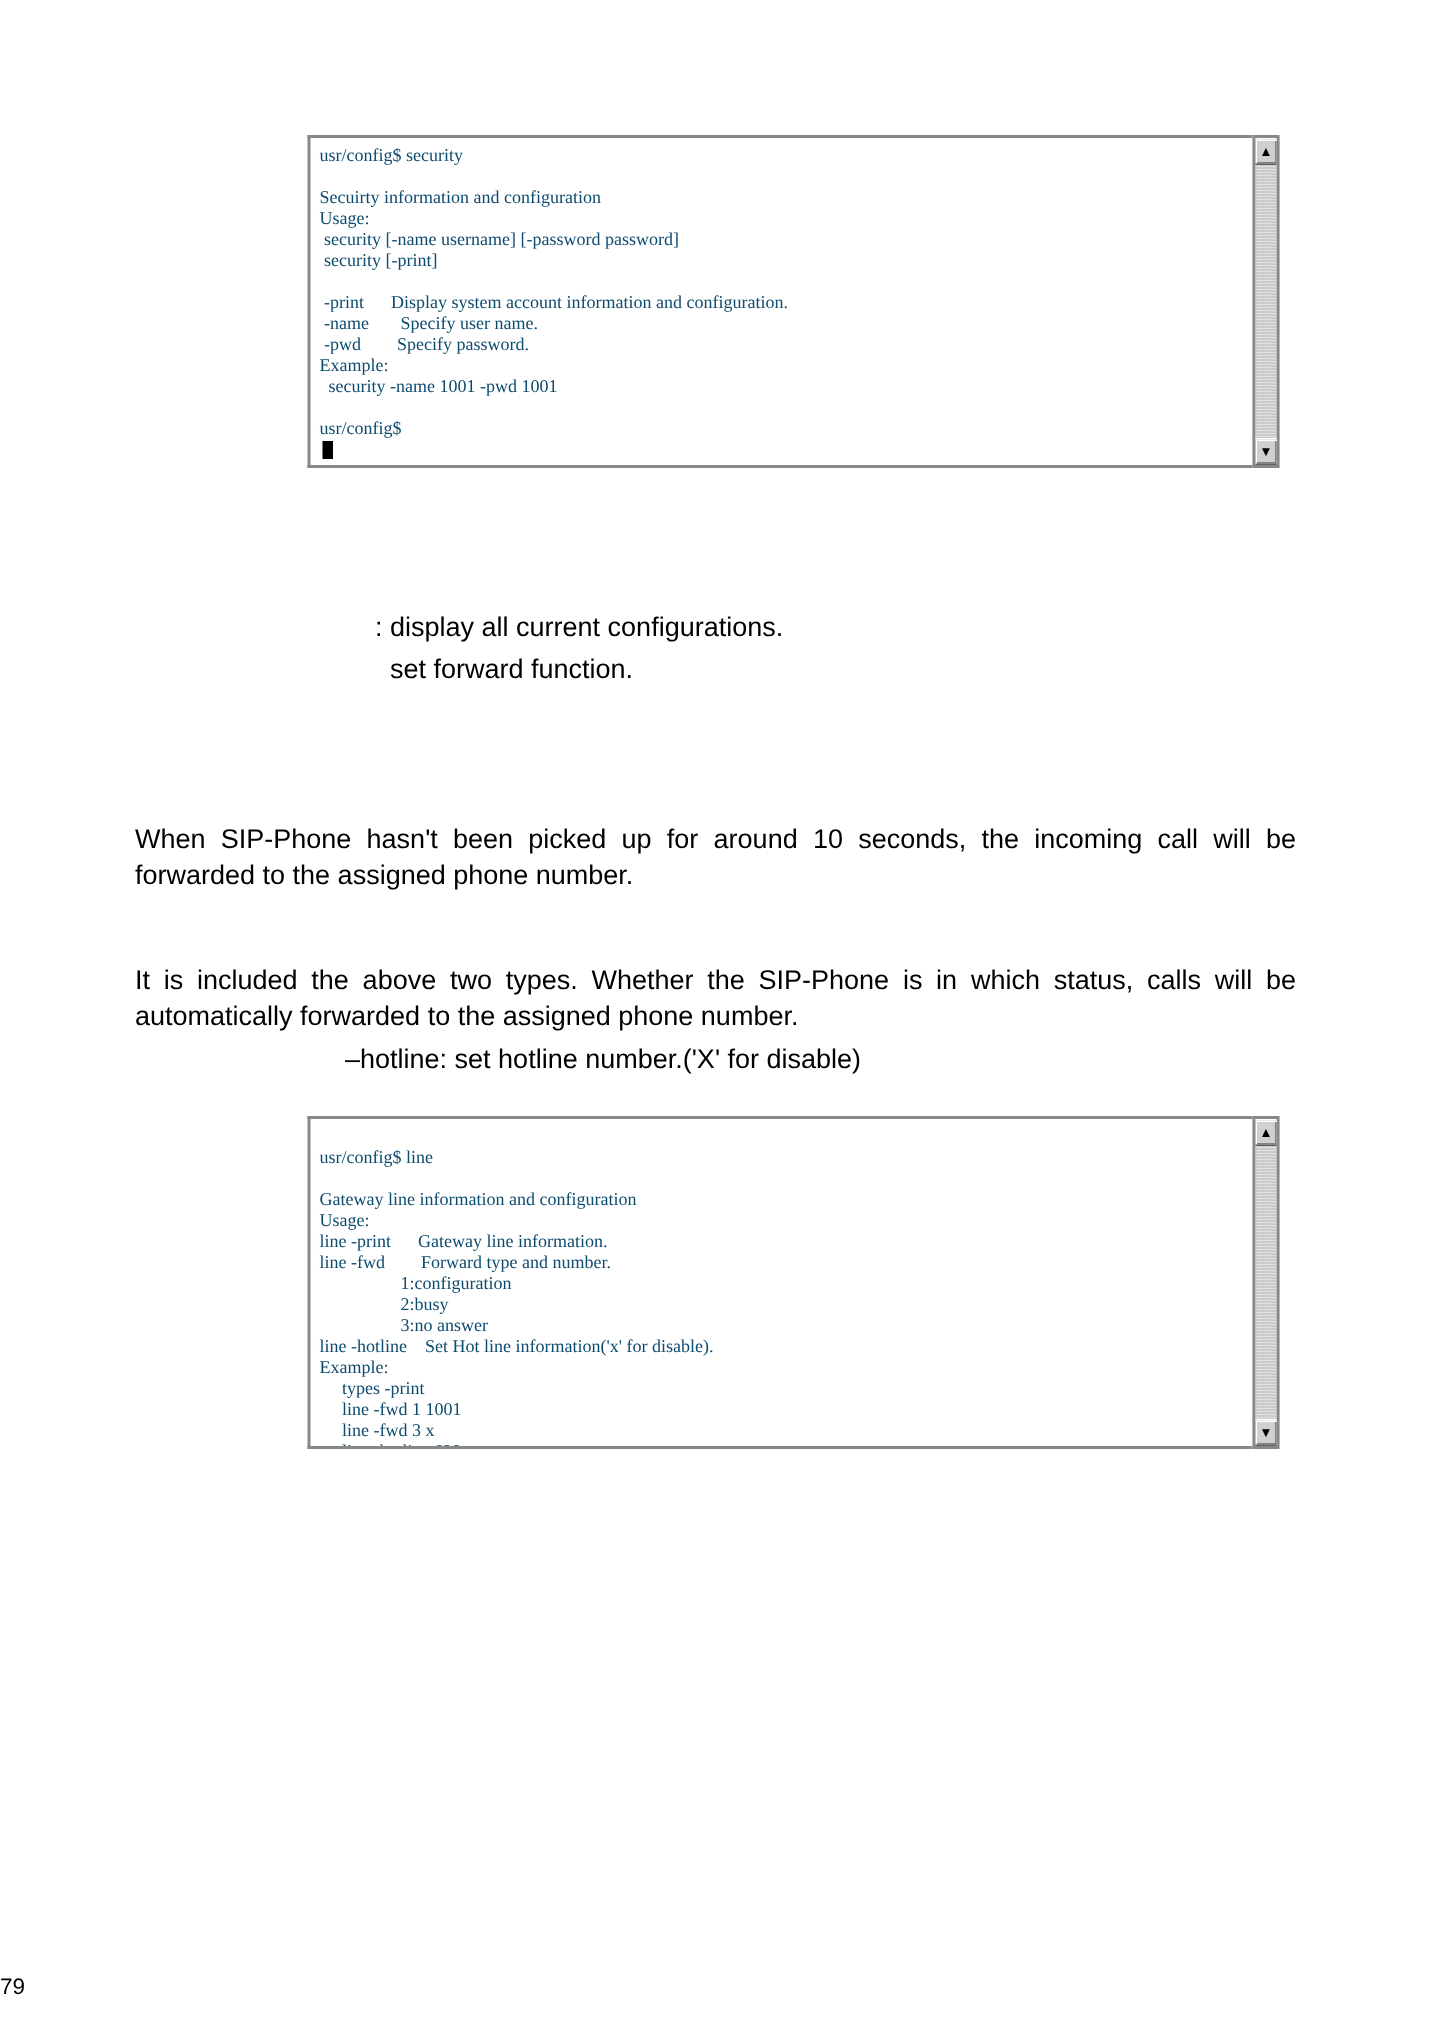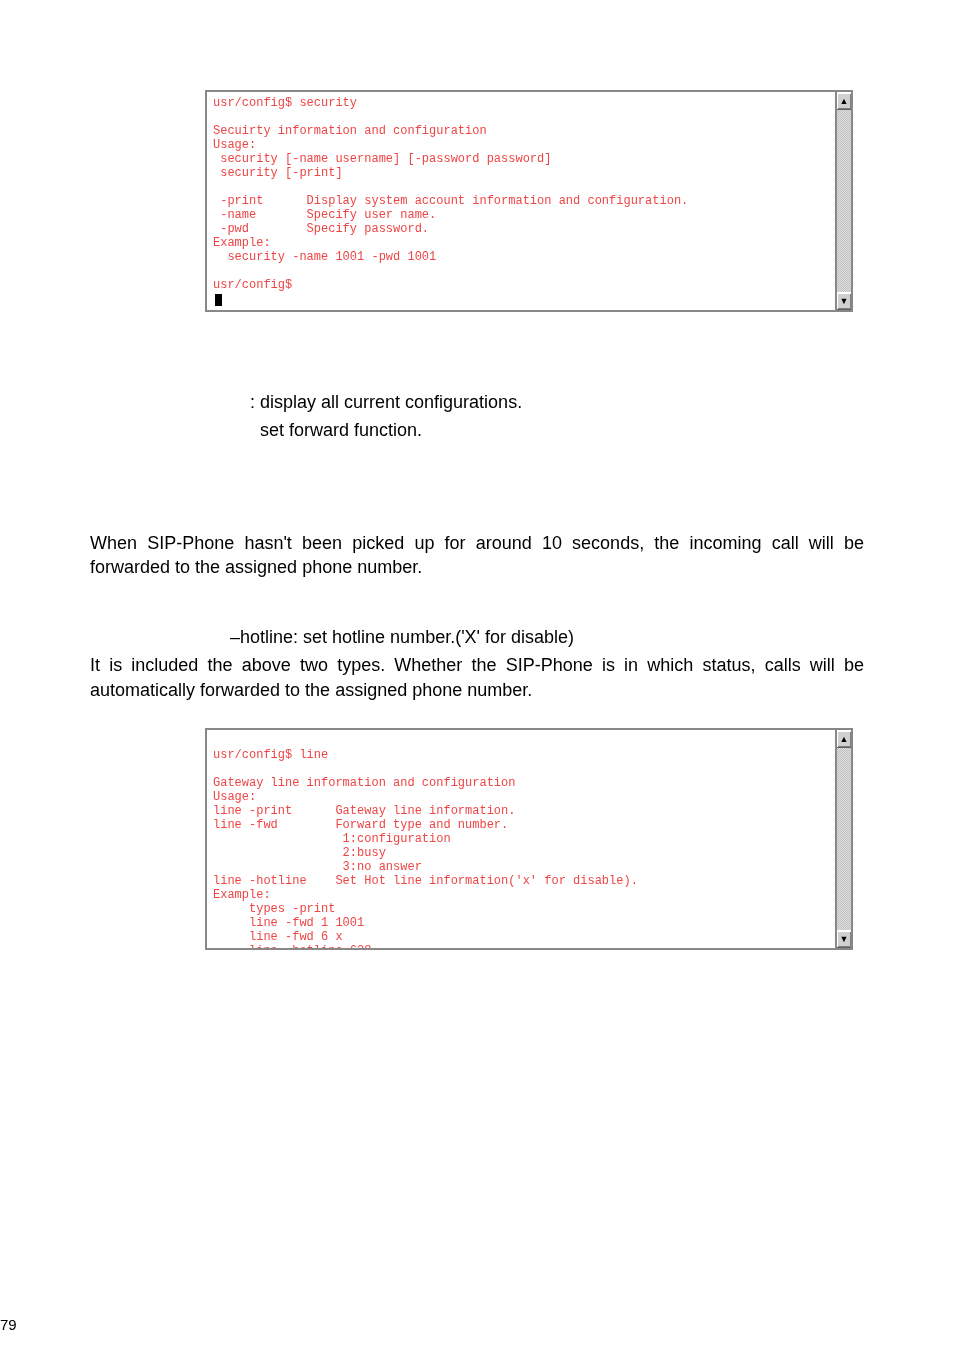--- a/index.html
+++ b/index.html
@@ -21,24 +21,24 @@
   .terminal-wrap {
     position: relative;
     margin-left: 115px;
     width: 630px;
   }
   .terminal {
     border: 2px solid #888;
     border-right-width: 0;
     background: #fff;
     padding: 4px 6px 0 6px;
-    font-family: Liberation Mono, monospace;
+    font-family: Liberation Serif, serif;
     font-size: 12px;
     line-height: 14px;
-    color: #ef4444;
+    color: #0c4a6e;
     white-space: pre;
     overflow: hidden;
     box-sizing: border-box;
   }
   .term1 { height: 222px; }
   .term2 { height: 222px; }
   .scrollbar {
     position: absolute;
     right: -18px;
     top: 0;
@@ -73,21 +73,21 @@
     height: 12px;
     background: #000;
     vertical-align: text-bottom;
     margin-left: 2px;
   }
   .body-text {
     margin: 0 0 4px 0;
     text-align: justify;
     line-height: 1.35;
   }
-  .indent-line1 { padding-left: 160px; }
+  .indent-line1 { padding-left: 160px; margin-top: 16px; }
   .indent-line2 { padding-left: 170px; }
   .hotline-line { text-align: left; padding-left: 140px; }
   .spacer { height: 42px; }
   .spacer-small { height: 22px; }
   .page-number {
     position: absolute;
     bottom: 18px;
     left: 0;
     right: 0;
     text-align: left;
@@ -130,41 +130,41 @@
 
   <div class="spacer"></div>
 
 
   <div class="spacer"></div>
 
   <p class="body-text">When SIP-Phone hasn't been picked up for around 10 seconds, the incoming call will be forwarded to the assigned phone number.</p>
 
   <div class="spacer"></div>
 
+  <p class="body-text">It is included the above two types. Whether the SIP-Phone is in which status, calls will be automatically forwarded to the assigned phone number.</p>
   <p class="body-text hotline-line">–hotline: set hotline number.('X' for disable)</p>
-  <p class="body-text">It is included the above two types. Whether the SIP-Phone is in which status, calls will be automatically forwarded to the assigned phone number.</p>
 
   <div class="spacer-small"></div>
 
   <div class="terminal-wrap">
     <div class="terminal term2"><span class="term-row"></span>
 <span class="term-row">usr/config$ line</span>
 <span class="term-row"></span>
 <span class="term-row">Gateway line information and configuration</span>
 <span class="term-row">Usage:</span>
 <span class="term-row">line -print      Gateway line information.</span>
 <span class="term-row">line -fwd        Forward type and number.</span>
 <span class="term-row">                  1:configuration</span>
 <span class="term-row">                  2:busy</span>
 <span class="term-row">                  3:no answer</span>
 <span class="term-row">line -hotline    Set Hot line information('x' for disable).</span>
 <span class="term-row">Example:</span>
 <span class="term-row">     types -print</span>
 <span class="term-row">     line -fwd 1 1001</span>
-<span class="term-row">     line -fwd 6 x</span>
+<span class="term-row">     line -fwd 3 x</span>
 <span class="term-row">     line -hotline 628</span>
 <span class="term-row"></span>
 
 </div>
     <div class="scrollbar">
       <div class="sb-btn">▲</div>
       <div class="sb-track"></div>
       <div class="sb-btn">▼</div>
     </div>
   </div>

